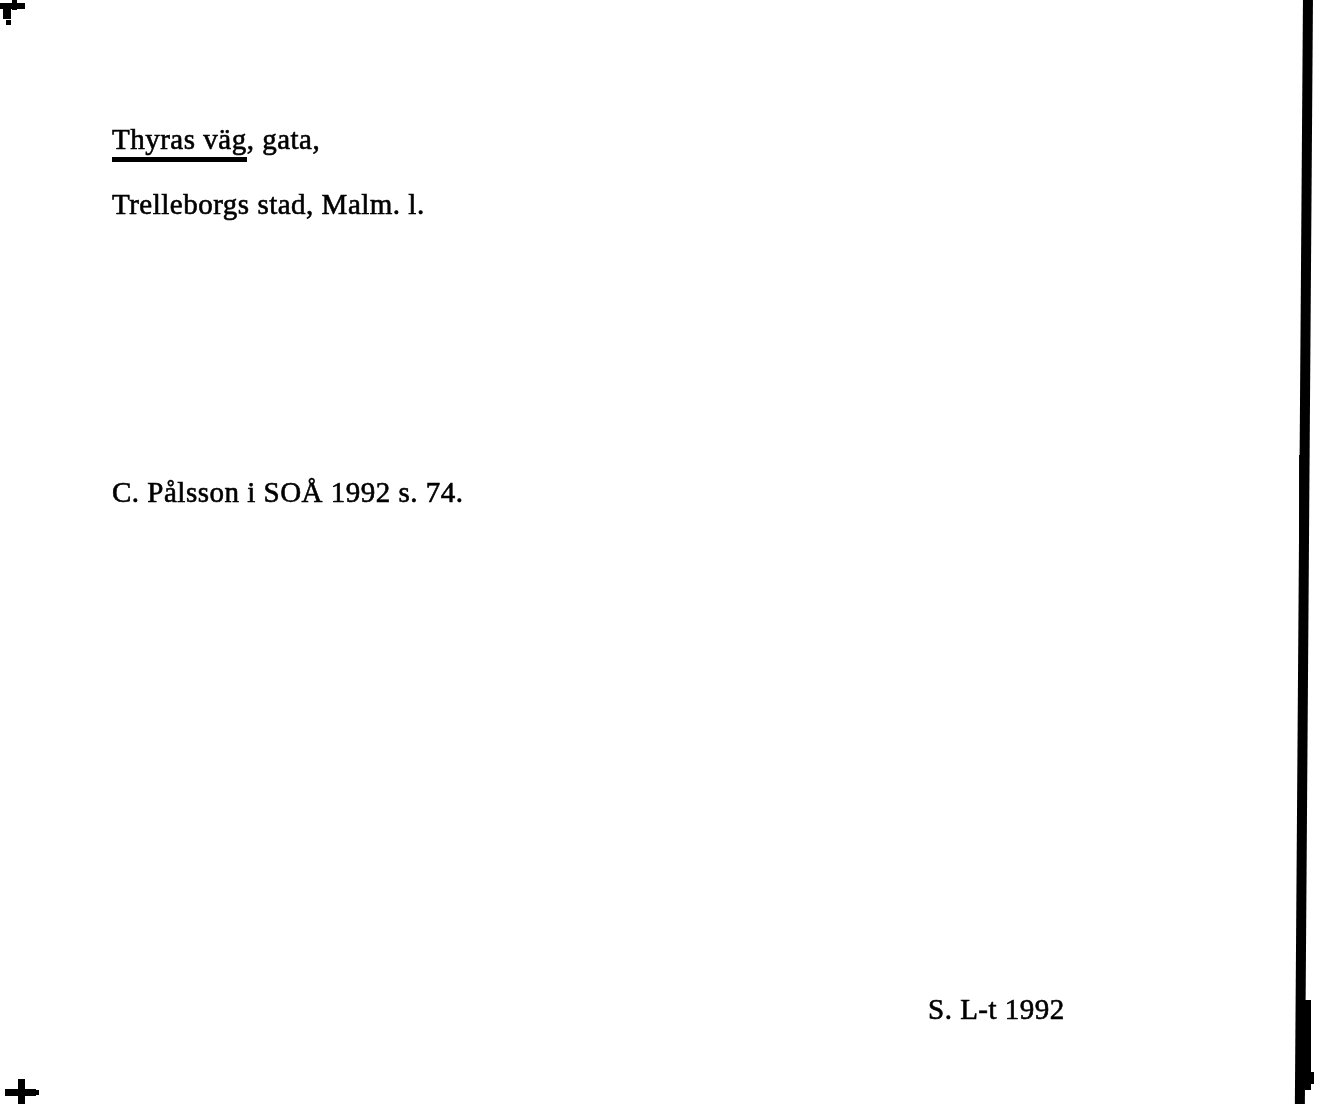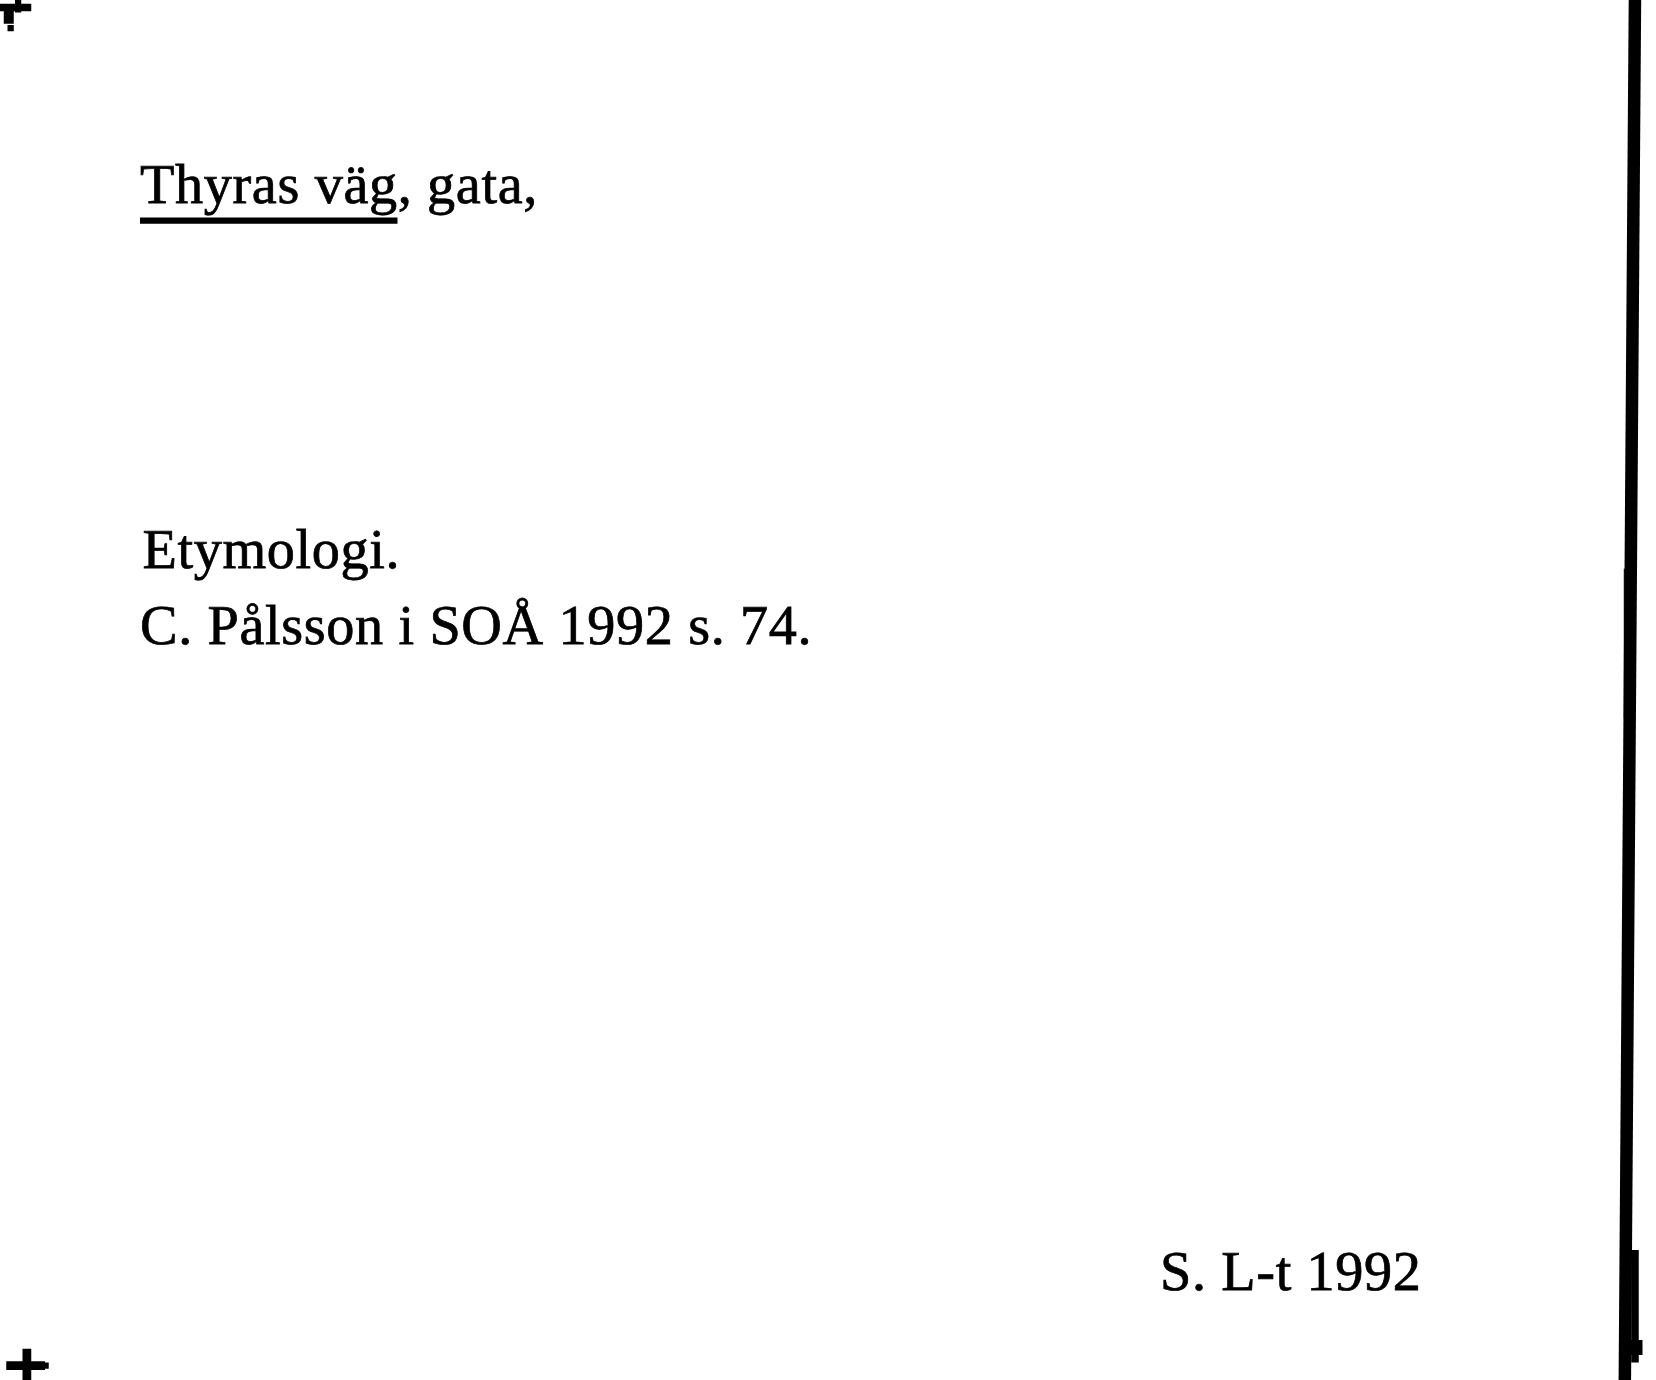--- a/index.html
+++ b/index.html
@@ -11,21 +11,21 @@
     position: relative;
     width: 1325px;
     height: 1104px;
     background: #ffffff;
     overflow: hidden;
     font-family: "Liberation Serif", "DejaVu Serif", serif;
     color: #000000;
   }
   .text-line {
     position: absolute;
-    font-size: 45px;
+    font-size: 29px;
     line-height: 1;
     white-space: nowrap;
     color: #000;
     -webkit-text-stroke: 0.6px #000;
     letter-spacing: 0.5px;
   }
   .headword-line   { left: 112px; top: 125px; }
   .locality-line   { left: 112px; top: 190px; }
   .etymology-line  { left: 114px; top: 417px; }
   .reference-line  { left: 112px; top: 478px; }
@@ -93,22 +93,22 @@
     <div class="tl-mark-h"></div>
     <div class="tl-mark-v1"></div>
     <div class="tl-mark-v2"></div>
     <div class="tl-mark-dot"></div>
   </div>
 
   <div class="text-line headword-line">
     <span class="underlined">Thyras väg</span><span>, gata,</span>
   </div>
 
+  <div class="text-line locality-line">Trelleborgs stad, Malm. l.</div>
 
-  <div class="text-line etymology-line">Etymologi.</div>
 
   <div class="text-line reference-line">C. Pålsson i SOÅ 1992 s. 74.</div>
 
   <div class="text-line signature-line">S. L-t 1992</div>
 
   <div>
     <div class="edge-line"></div>
     <div class="edge-notch-1"></div>
     <div class="edge-notch-2"></div>
     <div class="edge-foot"></div>

